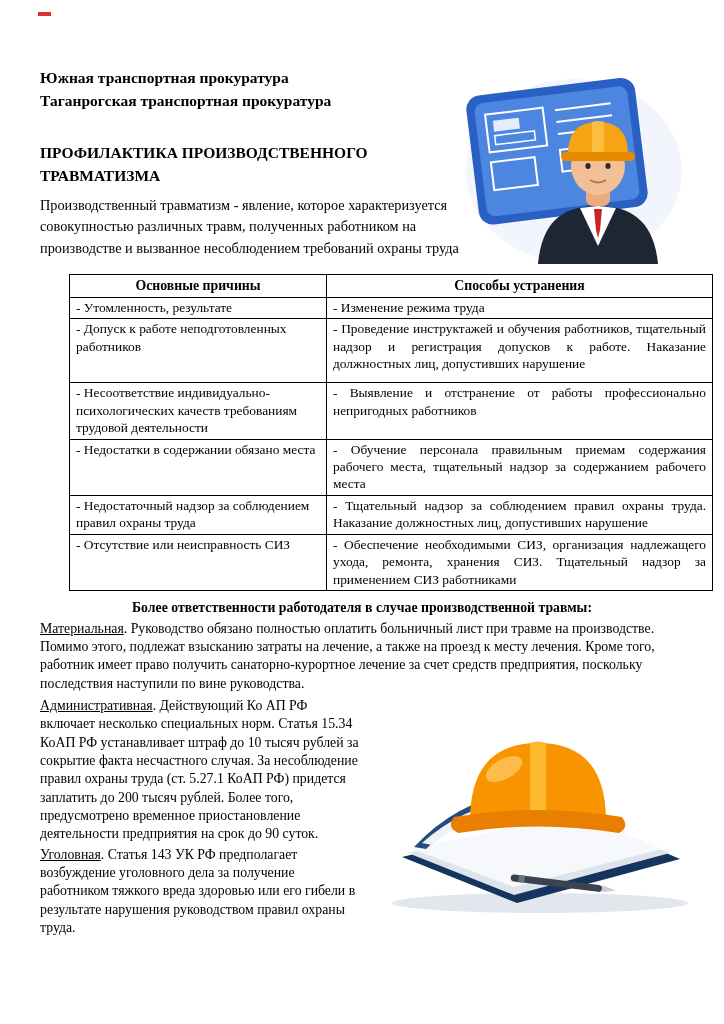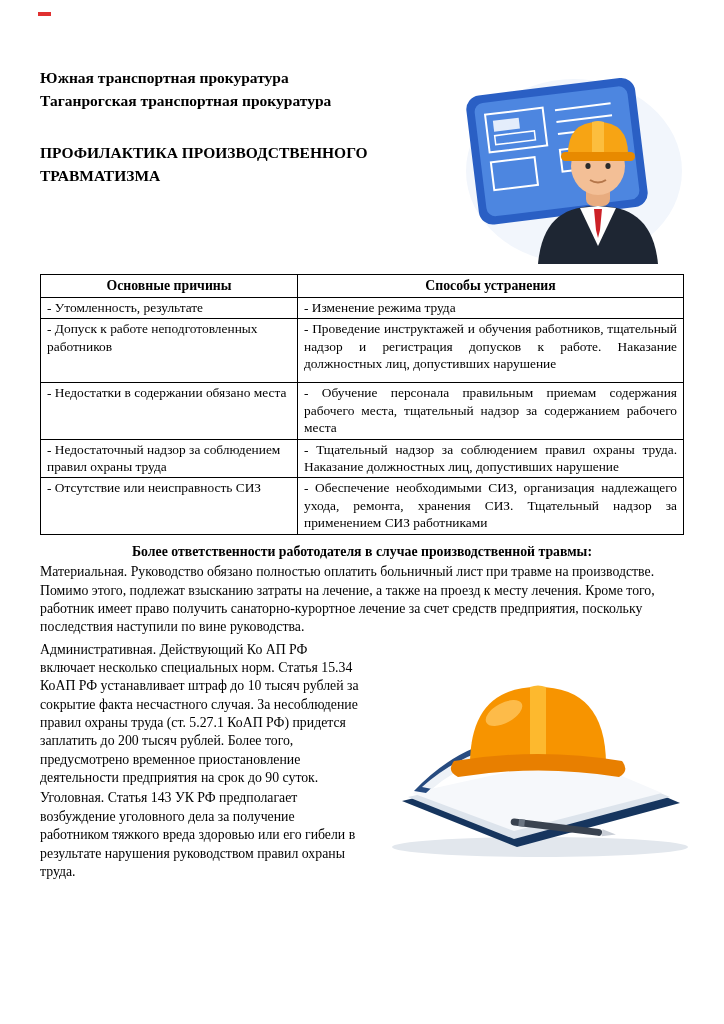--- a/index.html
+++ b/index.html
@@ -23,60 +23,61 @@
   .top-section { display: flex; margin-top: 54px; }
   .top-left { width: 424px; flex: 0 0 424px; }
   .org { font-weight: bold; font-size: 15.5px; line-height: 1.5; }
   .doc-title {
     font-weight: bold; font-size: 15.5px; line-height: 1.5;
     margin-top: 28px; max-width: 370px;
   }
   .intro { font-size: 14.3px; line-height: 1.5; margin-top: 8px; max-width: 430px; }
   .top-right { flex: 1; display: flex; justify-content: flex-end; align-items: flex-start; }
 
-  table.main { width: 100%; border-collapse: collapse; margin-top: 10px; }
+  table.main { width: 100%; border-collapse: collapse; margin-top: 10px; margin-left: 29px; }
   .main th, .main td {
     border: 1px solid #000;
     font-size: 13.4px; line-height: 1.3;
     vertical-align: top;
     padding: 1px 6px 2px 6px;
   }
   .main th { font-weight: bold; text-align: center; font-size: 13.8px; padding: 2px 4px; }
   .col-cause { width: 257px; }
   td.remedy { text-align: justify; }
   tr.row-tall-a { height: 64px; }
   tr.row-tall-b { height: 56px; }
   tr.row-mid { height: 38px; }
 
   .liability-heading {
     text-align: center; font-weight: bold;
     font-size: 13.8px; margin-top: 8px; line-height: 1.35;
   }
   .para { font-size: 13.8px; line-height: 1.33; margin-top: 2px; }
-  .term { }
+  .term { text-decoration: underline; }
   .bottom-section { display: flex; margin-top: 2px; justify-content: space-between; }
   .bottom-left { width: 322px; flex: 0 0 322px; }
   .bottom-right {
     flex: 1; display: flex; justify-content: center; align-items: flex-start;
     padding-top: 10px;
   }
   svg { display: block; }
 </style>
 </head>
 <body>
 
 <div class="page">
 
   <div class="red-mark"></div>
 
   <div class="top-section">
     <div class="top-left">
       <div class="org">Южная транспортная прокуратура</div>
       <div class="org">Таганрогская транспортная прокуратура</div>
       <div class="doc-title">ПРОФИЛАКТИКА ПРОИЗВОДСТВЕННОГО ТРАВМАТИЗМА</div>
+      <p class="intro">Производственный травматизм - явление, которое характеризуется совокупностью различных травм, полученных работником на производстве и вызванное несоблюдением требований охраны труда</p>
     </div>
     <div class="top-right">
       <svg width="236" height="198" viewBox="0 0 236 198">
         <ellipse cx="110" cy="105" rx="108" ry="92" fill="#f2f6fc"></ellipse>
         <g transform="rotate(-7 95 85)">
           <rect x="8" y="20" width="170" height="130" rx="14" fill="#2a5fc4"></rect>
           <rect x="16" y="28" width="154" height="114" rx="9" fill="#4d86e0"></rect>
           <rect x="26" y="40" width="58" height="38" fill="none" stroke="#ffffff" stroke-width="2"></rect>
           <rect x="33" y="47" width="26" height="11" fill="#ffffff" opacity="0.85"></rect>
           <rect x="33" y="62" width="40" height="9" fill="none" stroke="#ffffff" stroke-width="1.5"></rect>
@@ -116,20 +117,24 @@
     </thead>
     <tbody>
       <tr>
         <td>- Утомленность, результате</td>
         <td class="remedy">- Изменение режима труда</td>
       </tr>
       <tr class="row-tall-a">
         <td>- Допуск к работе неподготовленных работников</td>
         <td class="remedy">- Проведение инструктажей и обучения работников, тщательный надзор и регистрация допусков к работе. Наказание должностных лиц, допустивших нарушение</td>
       </tr>
+      <tr class="row-tall-b">
+        <td>- Несоответствие индивидуально-психологических качеств требованиям трудовой деятельности</td>
+        <td class="remedy">- Выявление и отстранение от работы профессионально непригодных работников</td>
+      </tr>
       <tr>
         <td>- Недостатки в содержании обязано места</td>
         <td class="remedy">- Обучение персонала правильным приемам содержания рабочего места, тщательный надзор за содержанием рабочего места</td>
       </tr>
       <tr>
         <td>- Недостаточный надзор за соблюдением правил охраны труда</td>
         <td class="remedy">- Тщательный надзор за соблюдением правил охраны труда. Наказание должностных лиц, допустивших нарушение</td>
       </tr>
       <tr>
         <td>- Отсутствие или неисправность СИЗ</td>

